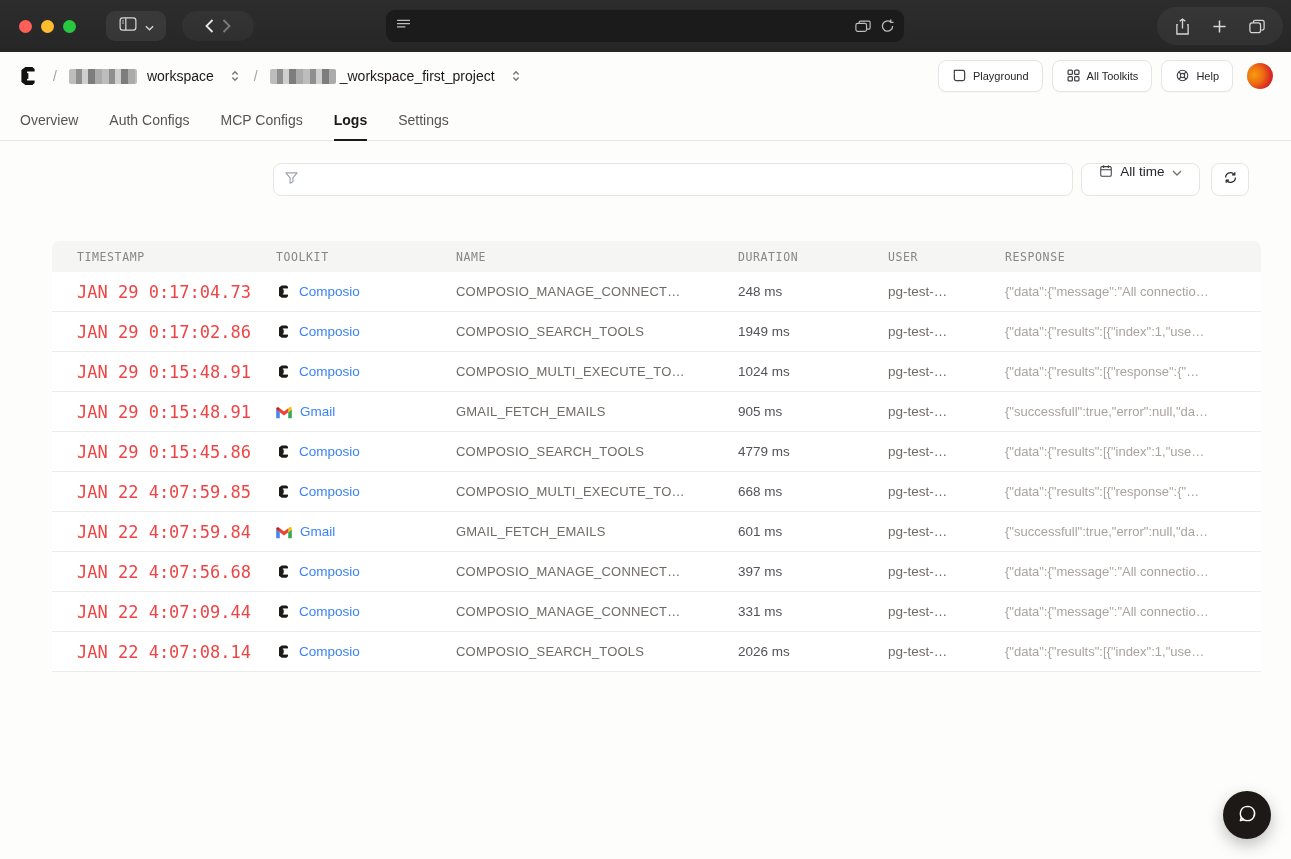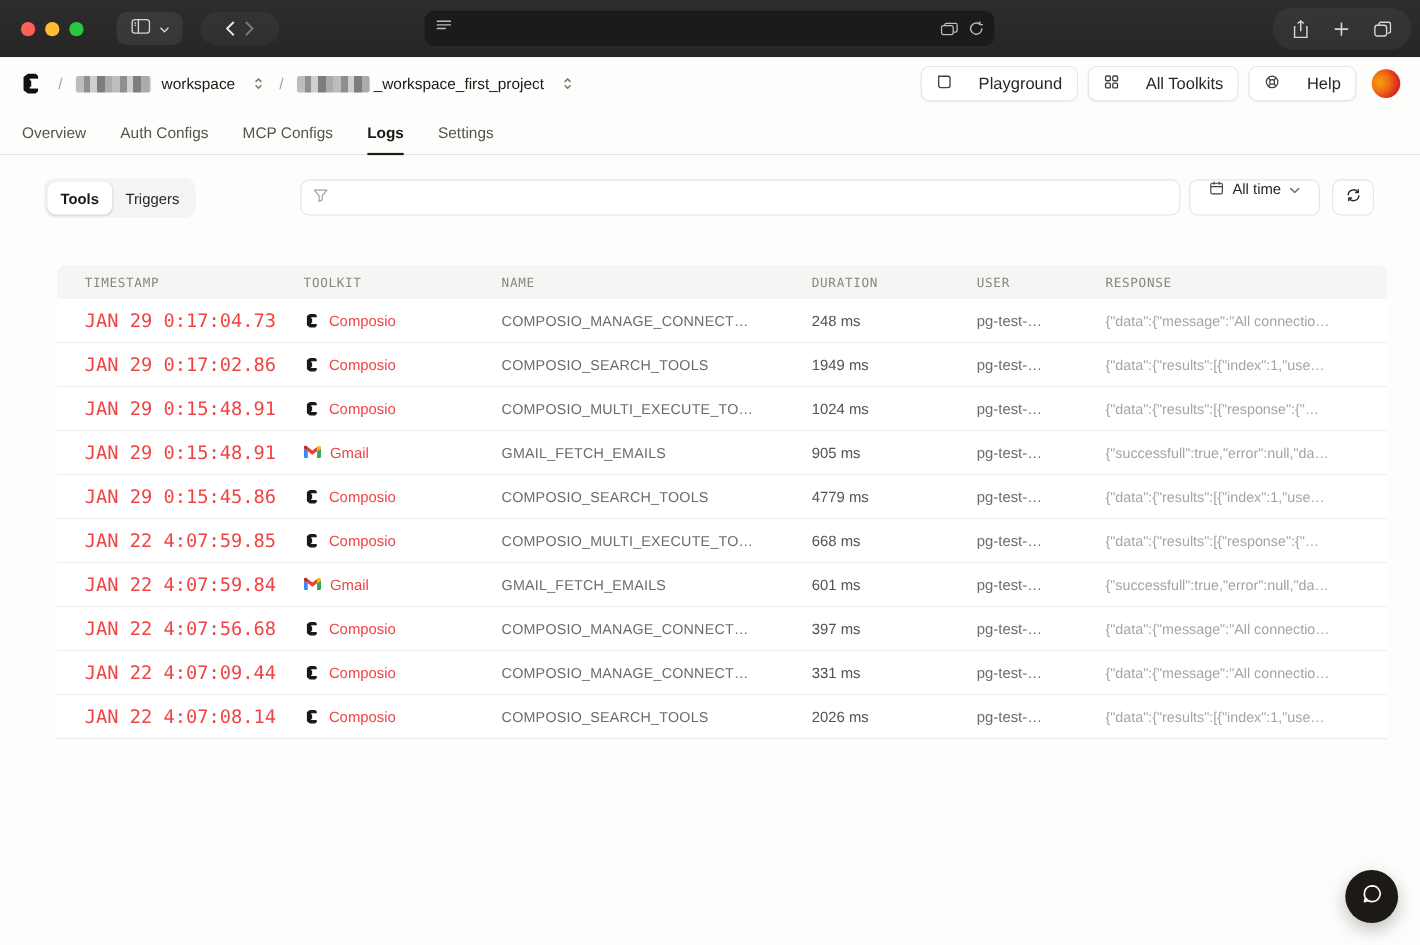--- a/index.html
+++ b/index.html
@@ -53,23 +53,23 @@
   .crumb { display:flex; align-items:center; gap:10px; font-size:14px; color:#1c1917; }
   .slash { color:#a8a29e; font-size:14px; margin:0 2px; }
   .redacted {
     height:15px; border-radius:2px; display:inline-block;
     background:repeating-linear-gradient(90deg,#bdbdbd 0 7px,#8f8f8f 7px 13px,#cfcfcf 13px 19px,#7d7d7d 19px 26px,#ababab 26px 33px);
   }
   .redacted.w1 { width:68px; } .redacted.w2 { width:66px; }
   .crumb-select { display:flex; align-items:center; cursor:pointer; margin-left:4px; }
   .header-actions { margin-left:auto; display:flex; align-items:center; gap:9px; }
   .hbtn {
-    display:flex; align-items:center; gap:24px; height:32px; padding:0 13px;
+    display:flex; align-items:center; gap:6px; height:32px; padding:0 13px;
     background:#fff; border:1px solid #e5e5e3; border-radius:8px;
-    font-size:15px; font-weight:500; color:#27272a; cursor:pointer;
+    font-size:11px; font-weight:500; color:#27272a; cursor:pointer;
     box-shadow:0 1px 1px rgba(0,0,0,.03);
   }
   .avatar {
     width:26px; height:26px; border-radius:50%; margin-left:5px; cursor:pointer;
     background:radial-gradient(circle at 28% 45%, #f59e0b 0%, #ef6c13 38%, #d92b21 70%, #c81e1e 100%);
   }
 
   
   .tabs { position:absolute; top:48px; left:0; width:100%; height:41px; display:flex; align-items:flex-start; gap:31px; padding:0 20px; border-bottom:1px solid #e7e5e4; }
   .tab { font-size:14px; color:#57534e; cursor:pointer; position:relative; height:100%; display:flex; align-items:center; }
@@ -117,21 +117,21 @@
     padding-left:25px; align-items:center;
   }
   .thead { height:31px; background:#f5f5f4; border-radius:8px 8px 0 0; }
   .thead .hcell {
     font-family:"DejaVu Sans Mono", monospace; font-size:11.5px; letter-spacing:.6px;
     color:#8a8680;
   }
   .brow { height:40px; border-bottom:1px solid #ececea; background:#fff; cursor:pointer; }
   .cell { overflow:hidden; white-space:nowrap; }
   .cell.ts { font-family:"DejaVu Sans Mono", monospace; font-size:17px; color:#ef4444; }
-  .cell.tk { display:flex; align-items:flex-start; gap:8px; font-size:13.5px; color:#ef4444; }
+  .cell.tk { display:flex; align-items:flex-end; gap:8px; font-size:13.5px; color:#3b82f6; }
   .cell.nm { font-size:13px; color:#6f6b66; letter-spacing:.2px; }
   .cell.du { font-size:13.5px; color:#52525b; }
   .cell.us { font-size:13.5px; color:#6f6b66; }
   .cell.rs { font-size:13px; color:#a8a49e; padding-right:24px; }
   .tkicon { display:flex; align-items:center; }
 
   
   .fab {
     position:absolute; left:1223px; top:791px; width:48px; height:48px; border-radius:50%;
     background:#1c1917; display:flex; align-items:center; justify-content:center;
@@ -285,24 +285,20 @@
 
   <nav class="tabs">
     <span class="tab">Overview</span>
     <span class="tab">Auth Configs</span>
     <span class="tab">MCP Configs</span>
     <span class="tab active">Logs</span>
     <span class="tab">Settings</span>
   </nav>
 
   <div class="filter-row">
-    <div class="segmented">
-      <span class="seg selected">Tools</span>
-      <span class="seg unselected">Triggers</span>
-    </div>
 
     <div class="filters-input-wrap">
       <span>
         <svg width="15" height="15" viewBox="0 0 16 16" fill="none" stroke="#9ca3af" stroke-width="1.2">
             <path d="M2 3h12L9.5 8.5v4L6.5 14V8.5z" stroke-linejoin="round"></path>
           </svg>
       </span>
     </div>
 
     <div class="time-btn">

